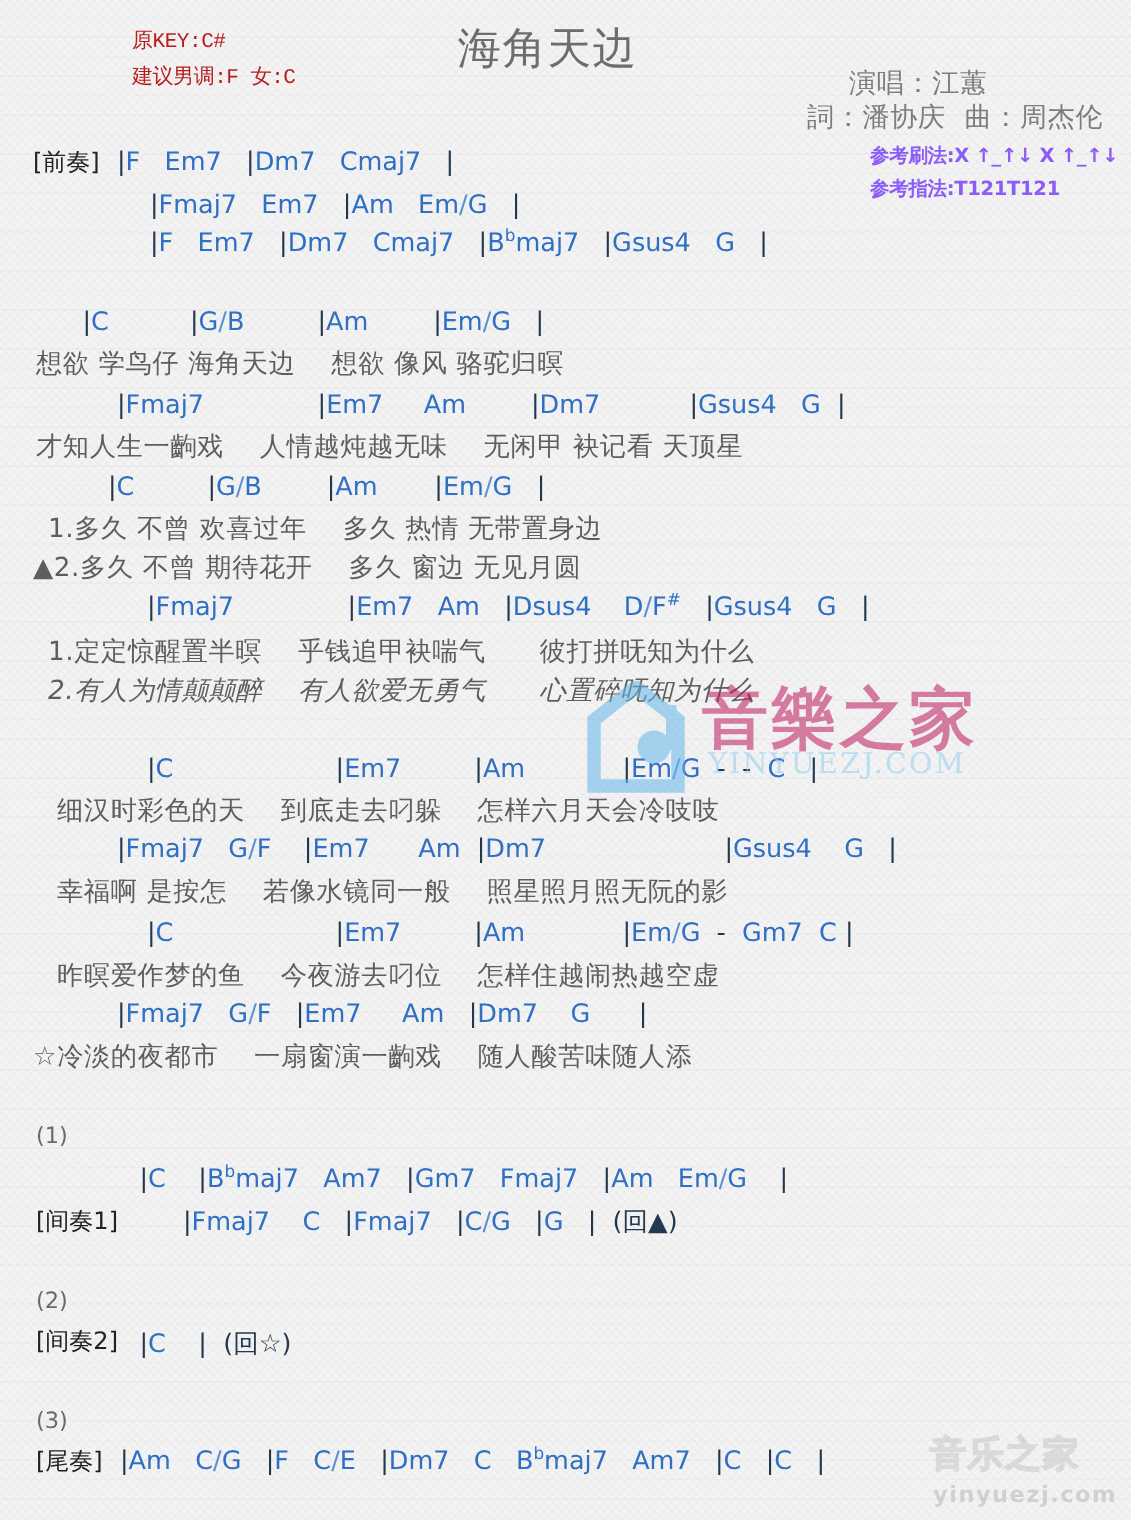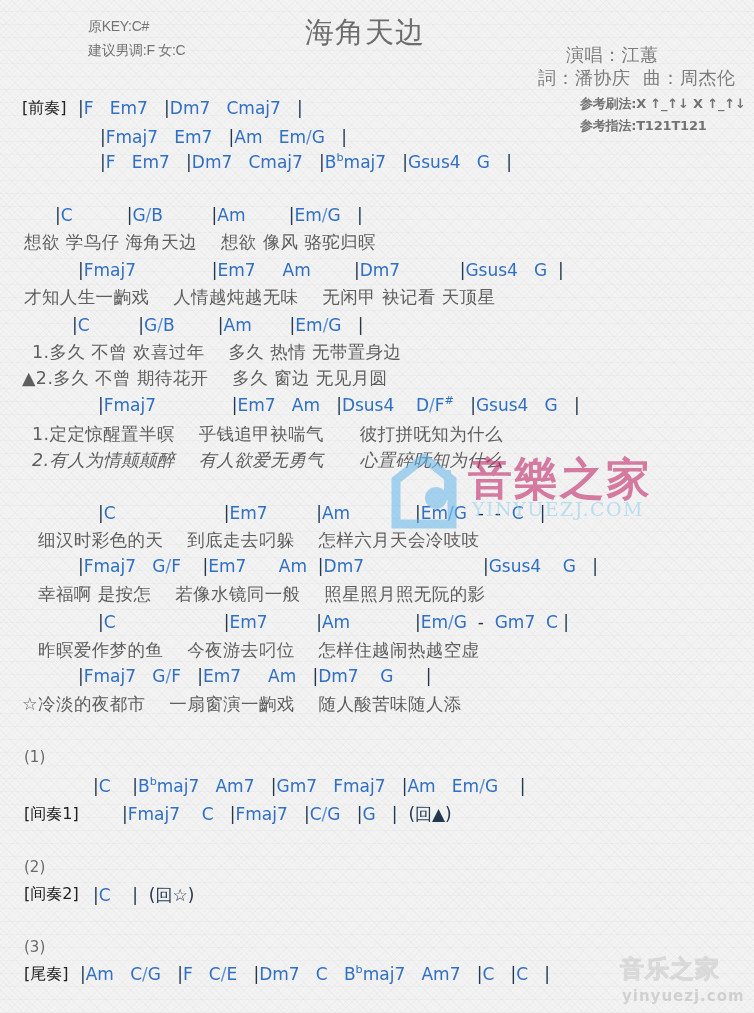--- a/index.html
+++ b/index.html
@@ -26,38 +26,38 @@
   }
   #sheet {
     position: absolute;
     inset: 0;
   }
 
   .abs { position: absolute; white-space: pre; }
 
   
   .keyinfo {
-    color: #737373;
+    color: #b91c1c;
     font-size: 14px;
-    font-family: Liberation Sans, sans-serif;
+    font-family: Liberation Mono, monospace;
     letter-spacing: -0.3px;
   }
   .title {
     color: #6d6d6d;
     font-size: 29px;
     font-weight: 400;
     letter-spacing: 1px;
   }
   .credit {
     color: #7d7d7d;
     font-size: 18px;
     letter-spacing: 0.5px;
   }
   .playnote {
-    color: #737373;
+    color: #8b5cf6;
     font-size: 13px;
     font-weight: bold;
     letter-spacing: -0.2px;
   }
 
   
   .chordline {
     color: #2f6fc4;
     font-size: 17px;
     letter-spacing: 0px;

